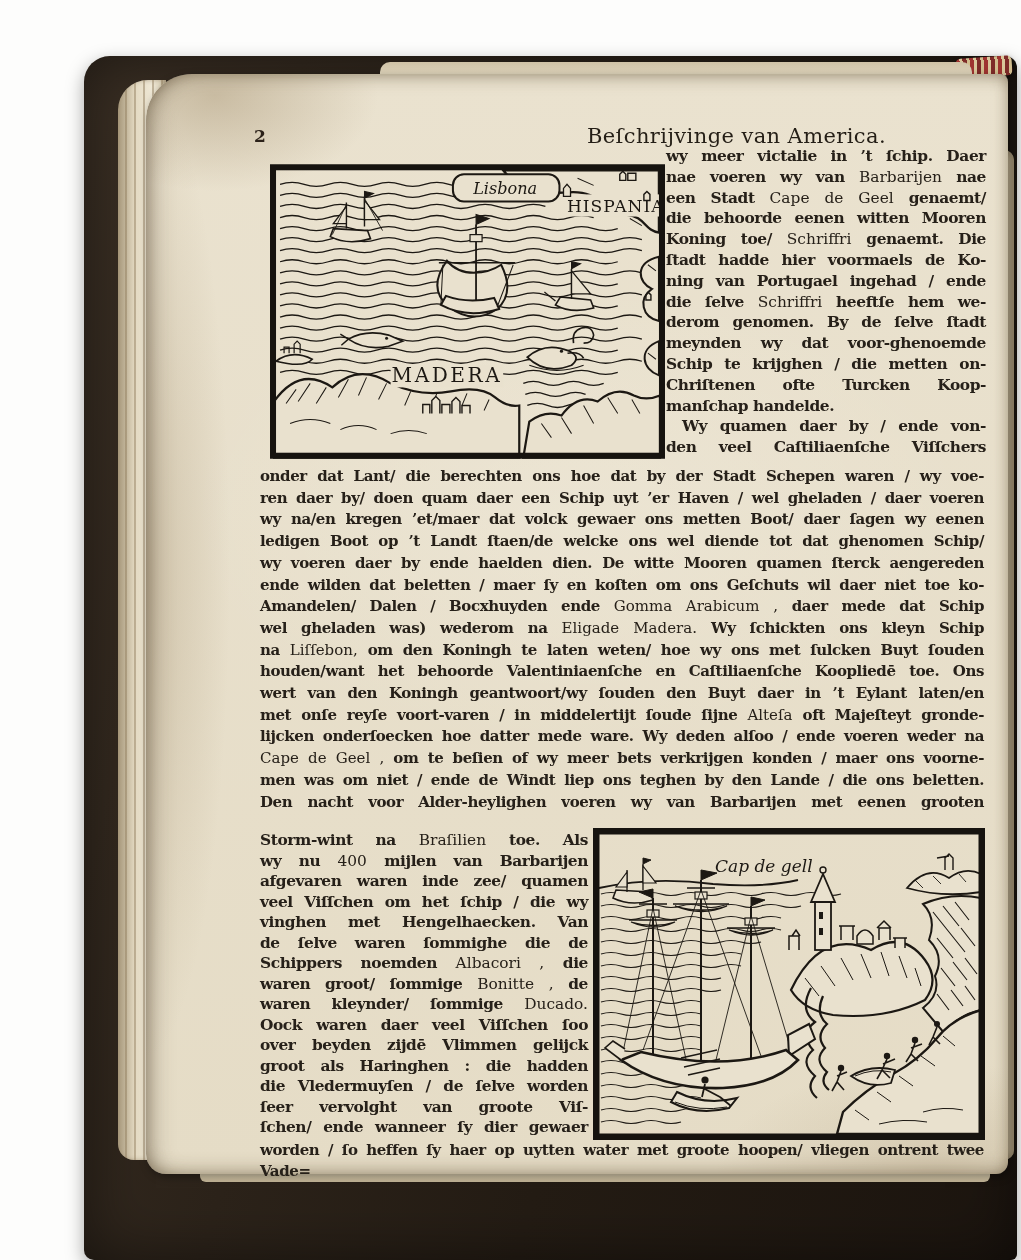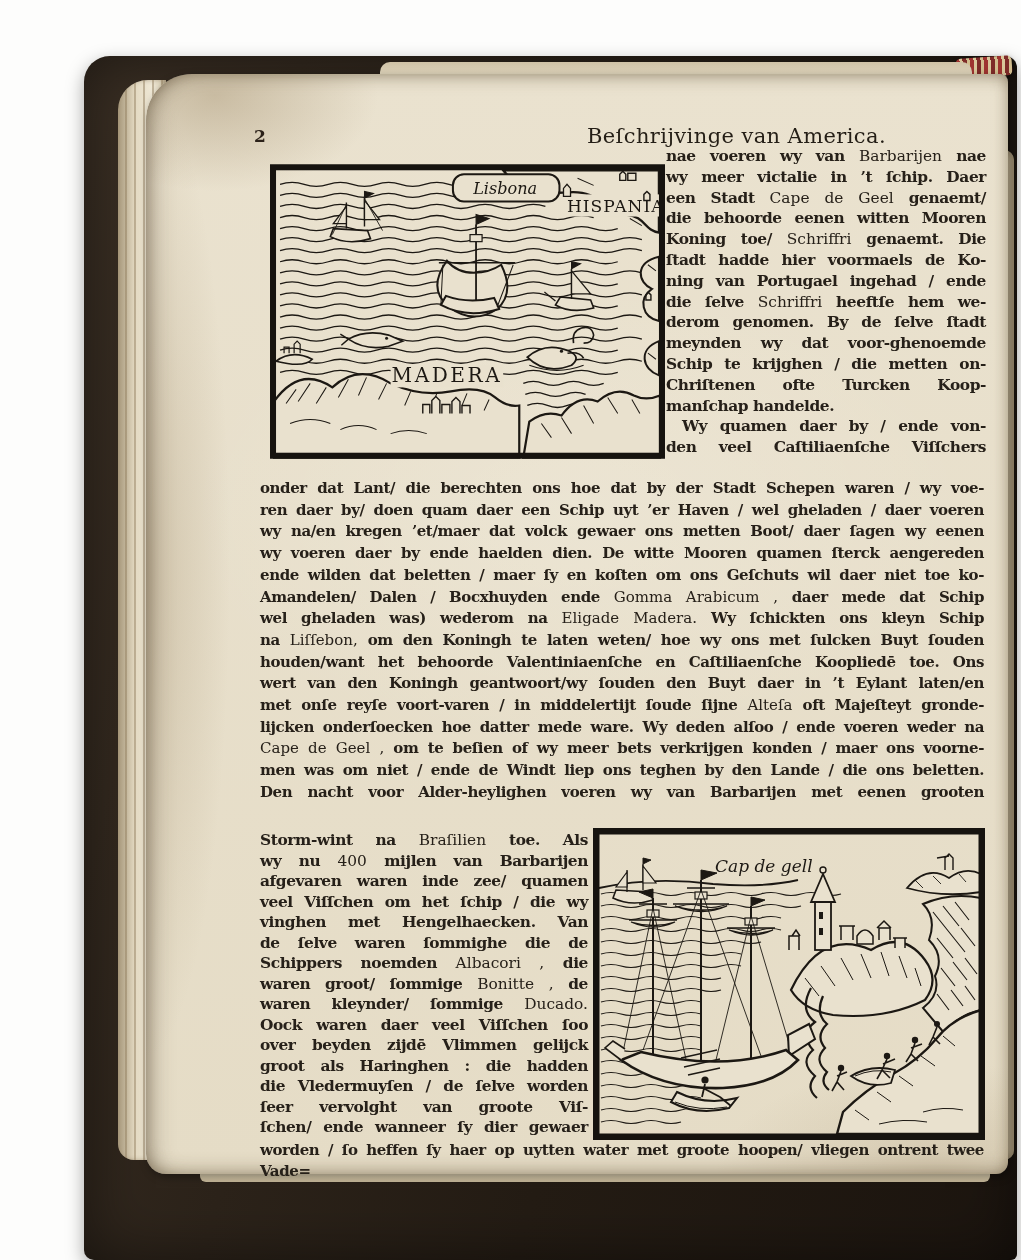--- a/index.html
+++ b/index.html
@@ -42,21 +42,21 @@
                inset 0 -12px 20px -12px rgba(110,92,62,.45),
                2px 3px 8px rgba(0,0,0,.35);}
   .abs{position:absolute;}
   
   .bl{font-family:"DejaVu Serif",serif;font-weight:700;color:#262019;letter-spacing:-0.4px;}
   #pageno{left:108px;top:52px;font-size:17px;font-weight:700;color:#2b2119;}
   #header{left:200px;top:50px;width:540px;text-align:right;font-size:21px;font-weight:400;
     color:#241e16;letter-spacing:.4px;}
   .textblock{line-height:20.8px;font-size:15.4px;}
   #rc{left:520px;top:72px;width:320px;}
-  #fw{left:114px;top:404px;width:724px;line-height:21.7px;font-size:15px;}
+  #fw{left:114px;top:392px;width:724px;line-height:21.7px;font-size:15px;}
   #lc{left:114px;top:756px;width:328px;line-height:20.5px;}
   #bottomline{left:114px;top:1066px;width:724px;line-height:21px;font-size:15px;}
   #catchword{left:114px;top:1088px;width:724px;font-size:15px;}
   .tline{text-align:justify;text-align-last:justify;white-space:nowrap;}
   .tline.nj{text-align-last:left;}
   .tline.ind{text-indent:16px;}
   .rm{font-weight:400;letter-spacing:0;}
   
   .woodcut{position:absolute;}
   .woodcut svg{display:block;}
@@ -190,41 +190,42 @@
           <path d="M300 106 l19 23 h-19 z" stroke-width="1.3"></path>
           <path d="M300 104 l9 -5 -9 -2 z" fill="#1c1813" stroke-width="1"></path>
           <path d="M284 136 l-11 -9" fill="none" stroke-width="1.3"></path>
         </g>
 
         <rect x="3" y="3" width="387" height="287" fill="none" stroke="#16130f" stroke-width="6"></rect>
       </svg>
     </div>
 
     <div id="rc" class="abs bl textblock">
+        <div class="tline"><span>wy meer victalie in ’t ſchip.  Daer</span></div>
         <div class="tline"><span>nae voeren wy van </span><span class="rm">Barbarijen</span><span> nae</span></div>
-        <div class="tline"><span>wy meer victalie in ’t ſchip.  Daer</span></div>
         <div class="tline"><span>een Stadt </span><span class="rm">Cape de Geel</span><span> genaemt/</span></div>
         <div class="tline"><span>die behoorde eenen witten Mooren</span></div>
         <div class="tline"><span>Koning toe/ </span><span class="rm">Schriffri</span><span> genaemt.  Die</span></div>
         <div class="tline"><span>ſtadt hadde hier voormaels de Ko-</span></div>
         <div class="tline"><span>ning van Portugael ingehad / ende</span></div>
         <div class="tline"><span>die ſelve </span><span class="rm">Schriffri</span><span> heeftſe hem we-</span></div>
         <div class="tline"><span>derom genomen.  By de ſelve ſtadt</span></div>
         <div class="tline"><span>meynden wy dat voor-ghenoemde</span></div>
         <div class="tline"><span>Schip te krijghen / die metten on-</span></div>
         <div class="tline"><span>Chriſtenen ofte Turcken Koop-</span></div>
         <div class="tline nj"><span>manſchap handelde.</span></div>
         <div class="tline ind"><span>Wy quamen daer by / ende von-</span></div>
         <div class="tline"><span>den veel Caſtiliaenſche Viſſchers</span></div>
       </div>
 
     <div id="fw" class="abs bl textblock">
         <div class="tline"><span>onder dat Lant/ die berechten ons hoe dat by der Stadt Schepen waren / wy voe-</span></div>
         <div class="tline"><span>ren daer by/ doen quam daer een Schip uyt ’er Haven / wel gheladen / daer voeren</span></div>
         <div class="tline"><span>wy na/en kregen ’et/maer dat volck gewaer ons metten Boot/ daer ſagen wy eenen</span></div>
+        <div class="tline"><span>ledigen Boot op ’t Landt ſtaen/de welcke ons wel diende tot dat ghenomen Schip/</span></div>
         <div class="tline"><span>wy voeren daer by ende haelden dien.  De witte Mooren quamen ſterck aengereden</span></div>
         <div class="tline"><span>ende wilden dat beletten / maer ſy en koſten om ons Geſchuts wil daer niet toe ko-</span></div>
         <div class="tline"><span>Amandelen/ Dalen / Bocxhuyden ende </span><span class="rm">Gomma Arabicum ,</span><span> daer mede dat Schip</span></div>
         <div class="tline"><span>wel gheladen was) wederom na </span><span class="rm">Eligade Madera.</span><span>  Wy ſchickten ons kleyn Schip</span></div>
         <div class="tline"><span>na </span><span class="rm">Liſſebon,</span><span> om den Koningh te laten weten/ hoe wy ons met ſulcken Buyt ſouden</span></div>
         <div class="tline"><span>houden/want het behoorde Valentiniaenſche en Caſtiliaenſche Koopliedē toe. Ons</span></div>
         <div class="tline"><span>wert van den Koningh geantwoort/wy ſouden den Buyt daer in ’t Eylant laten/en</span></div>
         <div class="tline"><span>met onſe reyſe voort-varen / in middelertijt ſoude ſijne </span><span class="rm">Alteſa</span><span> oft Majeſteyt gronde-</span></div>
         <div class="tline"><span>lijcken onderſoecken hoe datter mede ware.  Wy deden alſoo / ende voeren weder na</span></div>
         <div class="tline"><span class="rm">Cape de Geel ,</span><span> om te beſien of wy meer bets verkrijgen konden / maer ons voorne-</span></div>

